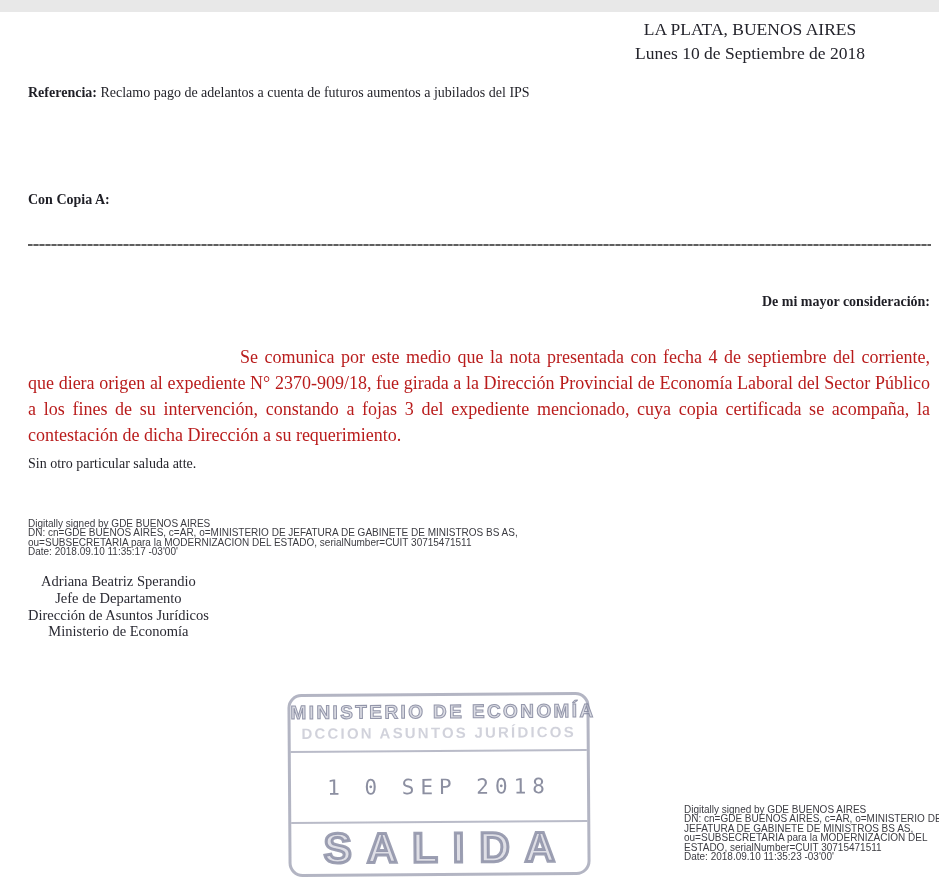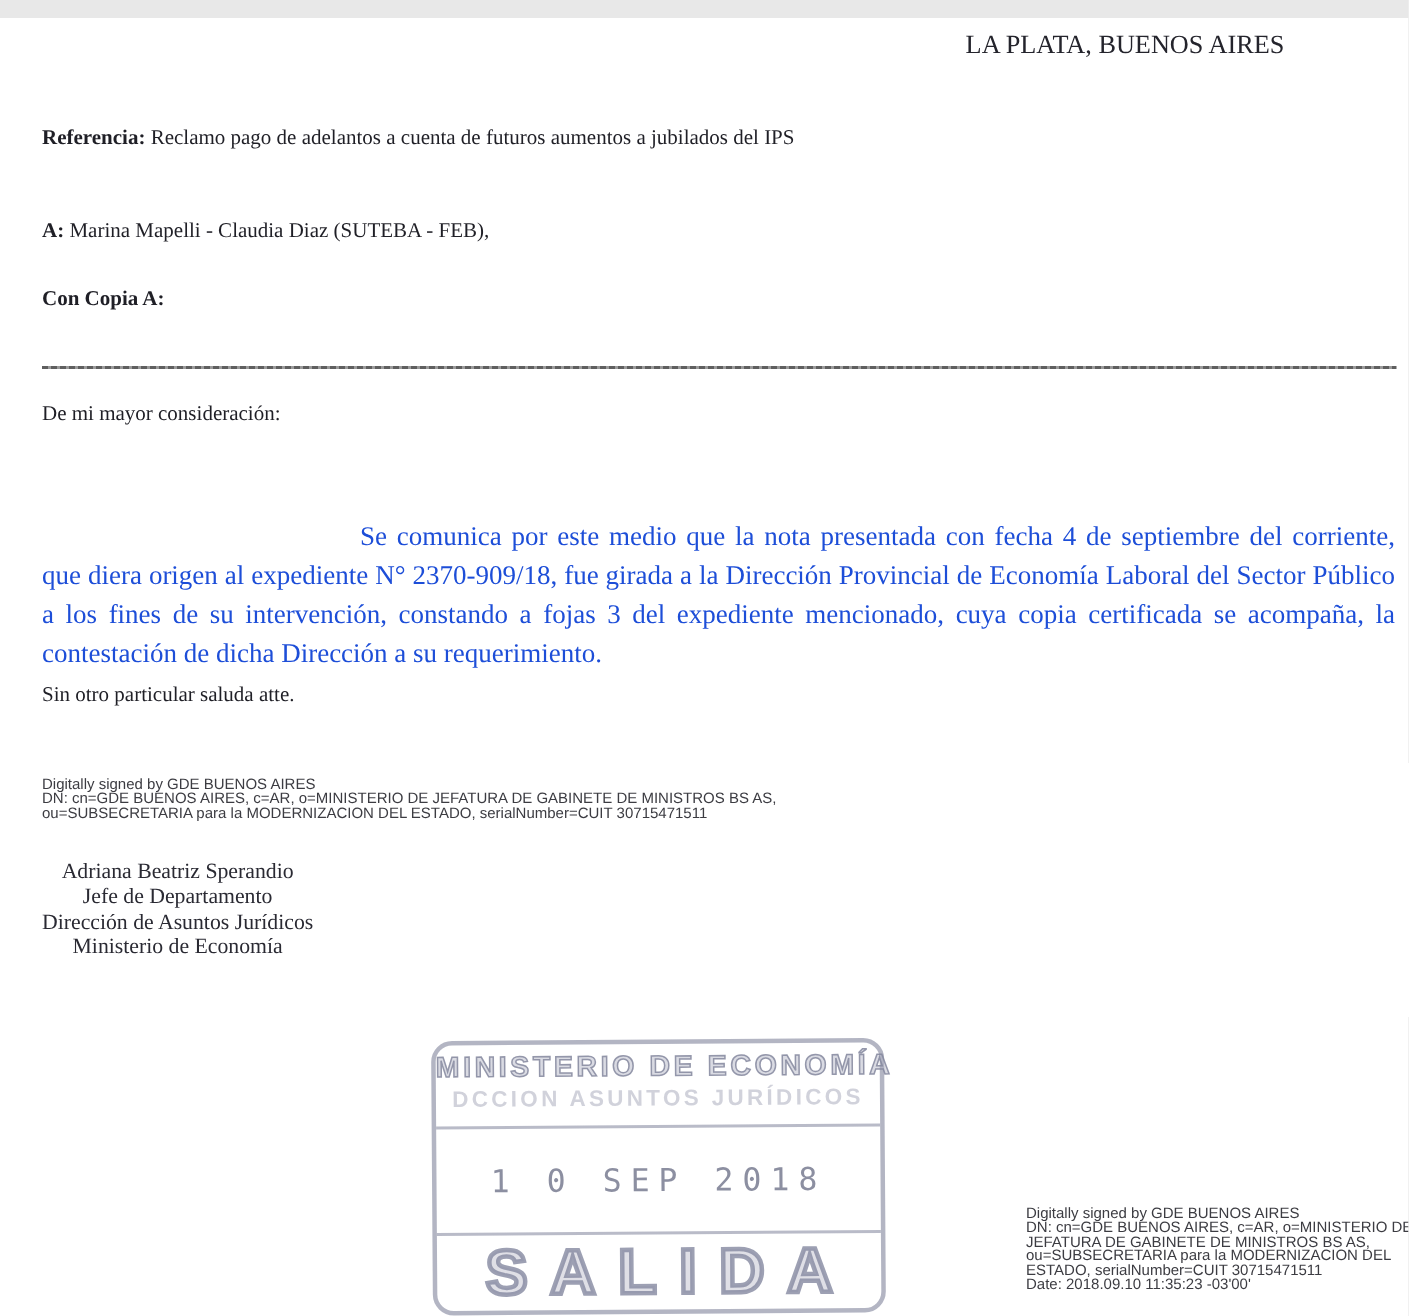--- a/index.html
+++ b/index.html
@@ -11,32 +11,32 @@
   
   .letterhead{
     position:absolute;top:6px;left:575px;width:350px;
     text-align:center;font-size:17.5px;line-height:23.5px;color:#24242c;
   }
   
   .line{position:absolute;left:28px;width:902px;font-size:14px;color:#1f1f26;}
   .ref-line{top:73px;}
   .to-line{top:135px;}
   .cc-line{top:180px;font-weight:bold;}
-  .salutation{top:257px;font-weight:normal;}
+  .salutation{top:282px;font-weight:bold;text-align:right;}
   .bold{font-weight:bold;}
   
   .rule{
     position:absolute;top:232px;left:28px;width:903px;height:2px;
     background:repeating-linear-gradient(90deg,#5f5f5f 0 4px,#9a9a9a 4px 6px);
   }
   
   .paragraph{
     position:absolute;top:332px;left:28px;width:902px;
     font-size:18px;line-height:26px;text-align:justify;text-indent:212px;
-    color:#1d4ed8;
+    color:#b91c1c;
   }
   .closing{top:444px;}
   
   .digsig{
     position:absolute;font-family:"Liberation Sans", sans-serif;
     font-size:10px;line-height:9.4px;color:#3c3c42;letter-spacing:0;
   }
   .digsig-top{top:507px;left:28px;}
   .digsig-bottom{top:793px;left:684px;width:262px;}
   
@@ -77,44 +77,43 @@
     white-space:nowrap;line-height:1;
   }
 </style>
 </head>
 <body>
 
 <div class="doc">
 
   <div class="letterhead">
     <div>LA PLATA, BUENOS AIRES</div>
+    <div>Lunes 10 de Septiembre de 2018</div>
   </div>
 
   <div class="line ref-line">
     <span class="bold">Referencia:</span><span> Reclamo pago de adelantos a cuenta de futuros aumentos a jubilados del IPS</span>
   </div>
 
-  <div class="line to-line">
-    <span class="bold">A:</span><span> Marina Mapelli - Claudia Diaz (SUTEBA - FEB),</span>
-  </div>
 
   <div class="line cc-line">Con Copia A:</div>
 
   <div class="rule"></div>
 
   <div class="line salutation">De mi mayor consideración:</div>
 
   <div class="paragraph">Se comunica por este medio que la nota presentada con fecha 4 de septiembre del corriente, que diera origen al expediente N° 2370-909/18, fue girada a la Dirección Provincial de Economía Laboral del Sector Público a los fines de su intervención, constando a fojas 3 del expediente mencionado, cuya copia certificada se acompaña, la contestación de dicha Dirección a su requerimiento.</div>
 
   <div class="line closing">Sin otro particular saluda atte.</div>
 
   <div class="digsig digsig-top">
     <div>Digitally signed by GDE BUENOS AIRES</div>
     <div>DN: cn=GDE BUENOS AIRES, c=AR, o=MINISTERIO DE JEFATURA DE GABINETE DE MINISTROS BS AS,</div>
     <div>ou=SUBSECRETARIA para la MODERNIZACION DEL ESTADO, serialNumber=CUIT 30715471511</div>
+    <div>Date: 2018.09.10 11:35:17 -03'00'</div>
   </div>
 
   <div class="signer">
     <div>Adriana Beatriz Sperandio</div>
     <div>Jefe de Departamento</div>
     <div>Dirección de Asuntos Jurídicos</div>
     <div>Ministerio de Economía</div>
   </div>
 
   <div class="stamp">

